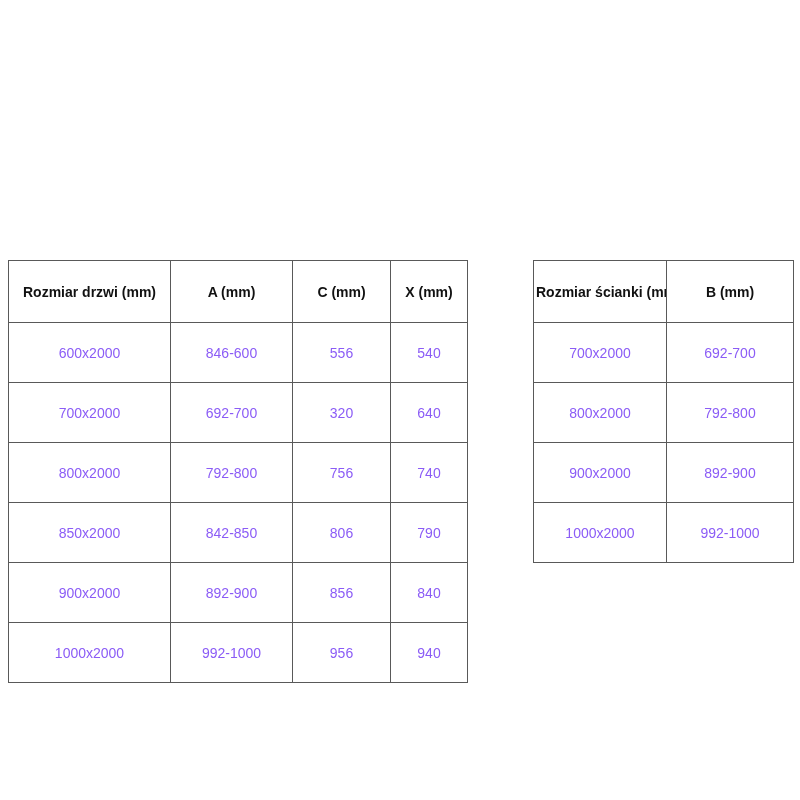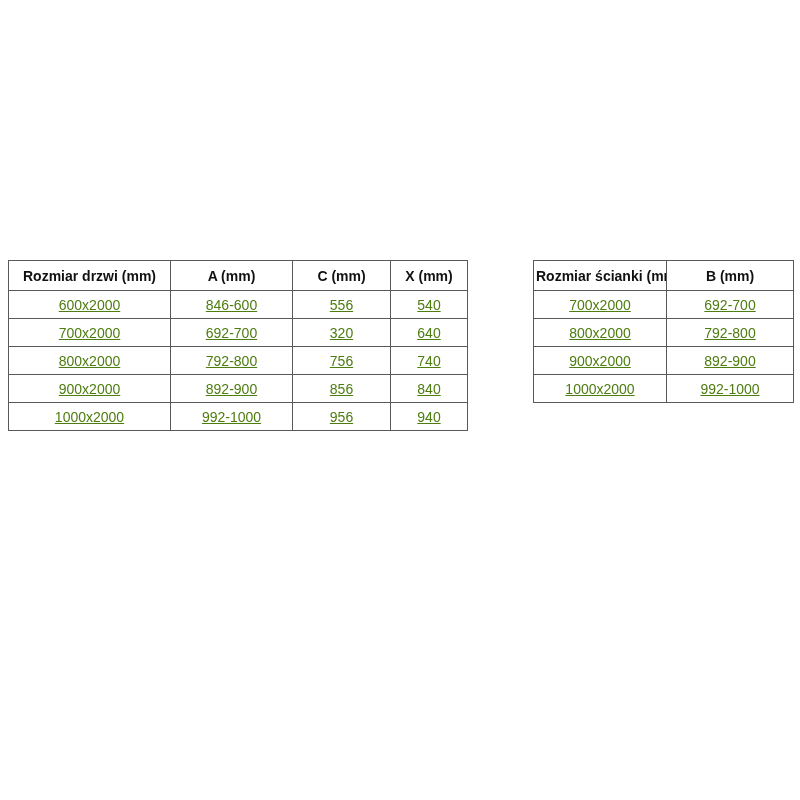--- a/index.html
+++ b/index.html
@@ -20,35 +20,34 @@
     border-collapse: collapse;
     table-layout: fixed;
     background: #ffffff;
   }
   table.spec-table th,
   table.spec-table td {
     border: 1px solid #595959;
     text-align: center;
     vertical-align: middle;
     height: 27px;
-    padding: 0 2px;
+    padding: 16px 2px;
     font-size: 14px;
     line-height: 1;
     white-space: nowrap;
     overflow: hidden;
   }
   table.spec-table th {
     font-weight: bold;
     color: #111111;
     height: 29px;
   }
   table.spec-table td {
     font-weight: normal;
-    color: #4d7c0f;
-    text-decoration: underline;
+    color: #8b5cf6;
   }
   
   table.table-doors {
     left: 8px;
     top: 260px;
     width: 459px;
   }
   table.table-doors col.c0 { width: 162px; }
   table.table-doors col.c1 { width: 122px; }
   table.table-doors col.c2 { width: 98px;  }
@@ -95,20 +94,26 @@
           <td>320</td>
           <td>640</td>
         </tr>
         <tr>
           <td>800x2000</td>
           <td>792-800</td>
           <td>756</td>
           <td>740</td>
         </tr>
         <tr>
+          <td>850x2000</td>
+          <td>842-850</td>
+          <td>806</td>
+          <td>790</td>
+        </tr>
+        <tr>
           <td>900x2000</td>
           <td>892-900</td>
           <td>856</td>
           <td>840</td>
         </tr>
         <tr>
           <td>1000x2000</td>
           <td>992-1000</td>
           <td>956</td>
           <td>940</td>

